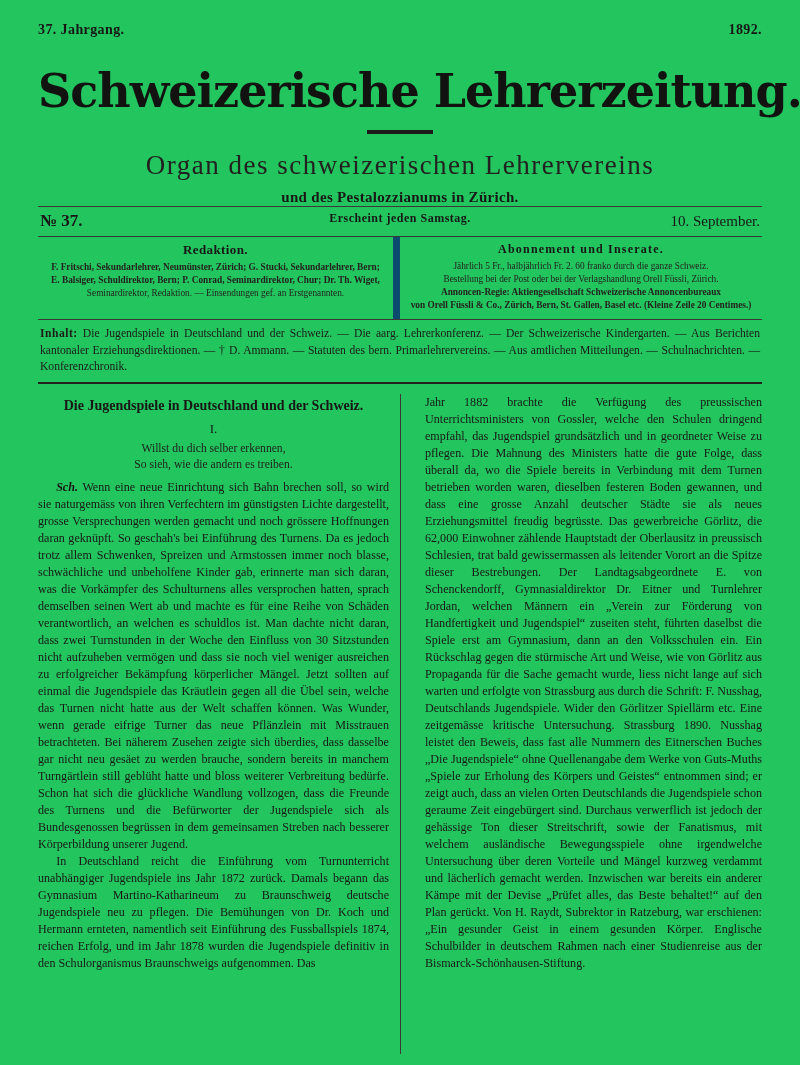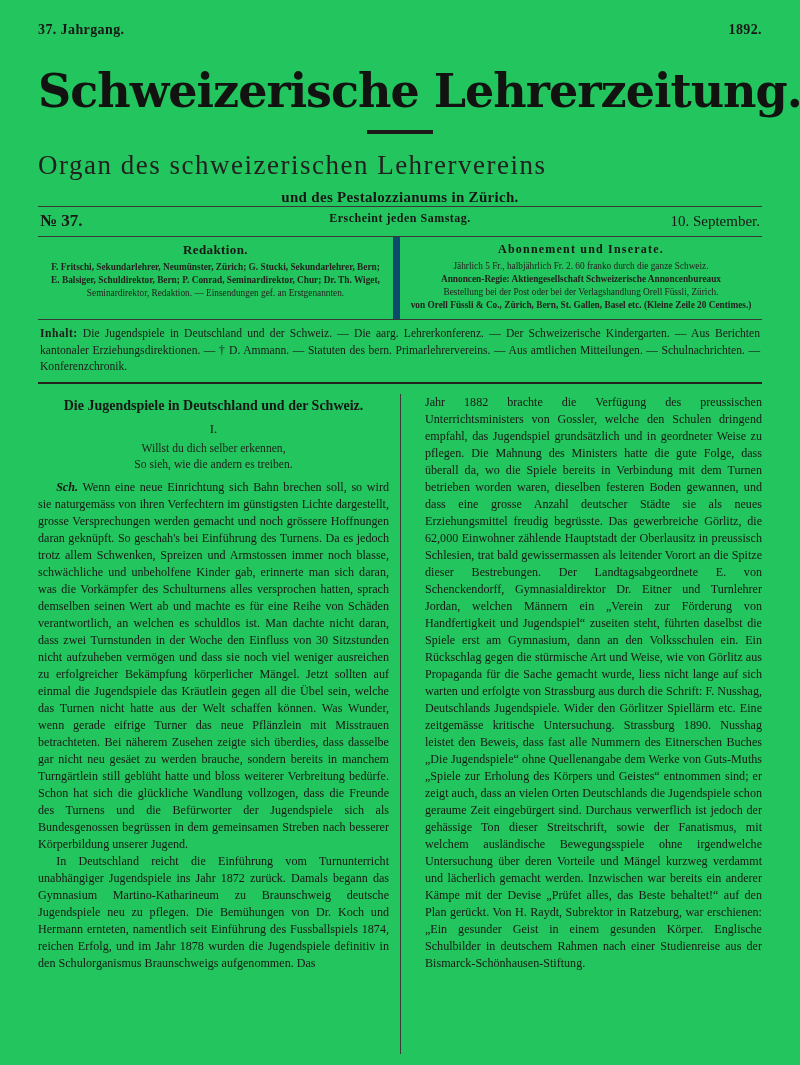--- a/index.html
+++ b/index.html
@@ -21,21 +21,21 @@
     margin-top:26px;
     text-align:center;
     font-family:"DejaVu Serif", serif;
     font-weight:bold;
     font-size:46px;
     letter-spacing:-1px;
     white-space:nowrap;
     color:#121211;
   }
   .masthead-rule { width:66px; height:4px; background:#1c1b1a; margin:12px auto 16px auto; }
-  .subtitle-organ { font-size:27px; letter-spacing:1.5px; color:#22211f; }
+  .subtitle-organ { text-align:center; font-size:27px; letter-spacing:1.5px; color:#22211f; }
   .subtitle-pest { text-align:center; font-size:15px; font-weight:bold; margin-top:8px; letter-spacing:.3px; }
   hr.rule { border:none; border-top:1px solid #3a3935; margin:0; }
   hr.rule-thick { border:none; border-top:2.5px solid #23221f; margin:0; }
   .sp-lg { margin-top:22px; }
   
   .issue-row { position:relative; display:flex; justify-content:space-between; align-items:baseline; padding:4px 2px 5px 2px; }
   .issue-no { font-weight:bold; font-size:17px; }
   .issue-freq { position:absolute; left:0; right:0; text-align:center; font-weight:bold; font-size:12px; letter-spacing:.5px; }
   .issue-date { font-size:15px; }
   
@@ -91,22 +91,22 @@
   <div class="info-box">
     <div class="info-col left">
       <div class="info-title">Redaktion.</div>
       <div class="info-line strong">F. Fritschi, Sekundarlehrer, Neumünster, Zürich; G. Stucki, Sekundarlehrer, Bern;</div>
       <div class="info-line strong">E. Balsiger, Schuldirektor, Bern; P. Conrad, Seminardirektor, Chur; Dr. Th. Wiget,</div>
       <div class="info-line">Seminardirektor, Redaktion. — Einsendungen gef. an Erstgenannten.</div>
     </div>
     <div class="info-col">
       <div class="info-title sp">Abonnement und Inserate.</div>
       <div class="info-line">Jährlich 5 Fr., halbjährlich Fr. 2. 60 franko durch die ganze Schweiz.</div>
+      <div class="info-line">Bestellung bei der Post oder bei der Verlagshandlung Orell Füssli, Zürich.</div>
       <div class="info-line strong">Annoncen-Regie: Aktiengesellschaft Schweizerische Annoncenbureaux</div>
-      <div class="info-line">Bestellung bei der Post oder bei der Verlagshandlung Orell Füssli, Zürich.</div>
       <div class="info-line strong">von Orell Füssli &amp; Co., Zürich, Bern, St. Gallen, Basel etc. (Kleine Zeile 20 Centimes.)</div>
     </div>
   </div>
 
   <hr class="rule">
 
   <div class="inhalt"><span class="inhalt-label">Inhalt:</span><span> Die Jugendspiele in Deutschland und der Schweiz. — Die aarg. Lehrerkonferenz. — Der Schweizerische Kindergarten. — Aus Berichten kantonaler Erziehungsdirektionen. — † D. Ammann. — Statuten des bern. Primarlehrervereins. — Aus amtlichen Mitteilungen. — Schulnachrichten. — Konferenzchronik.</span></div>
 
   <hr class="rule-thick">
 

